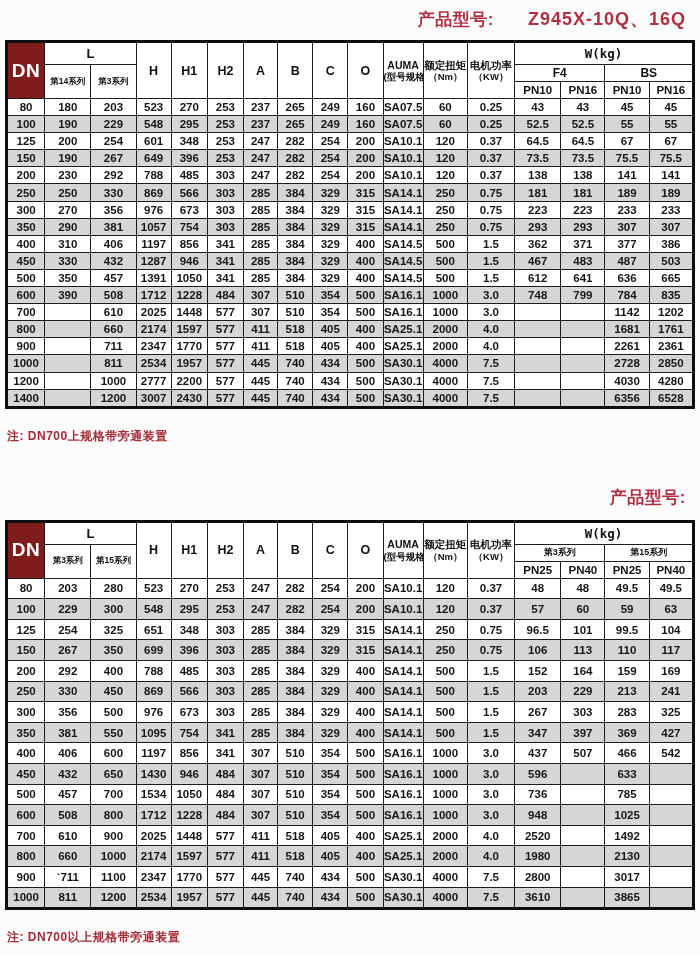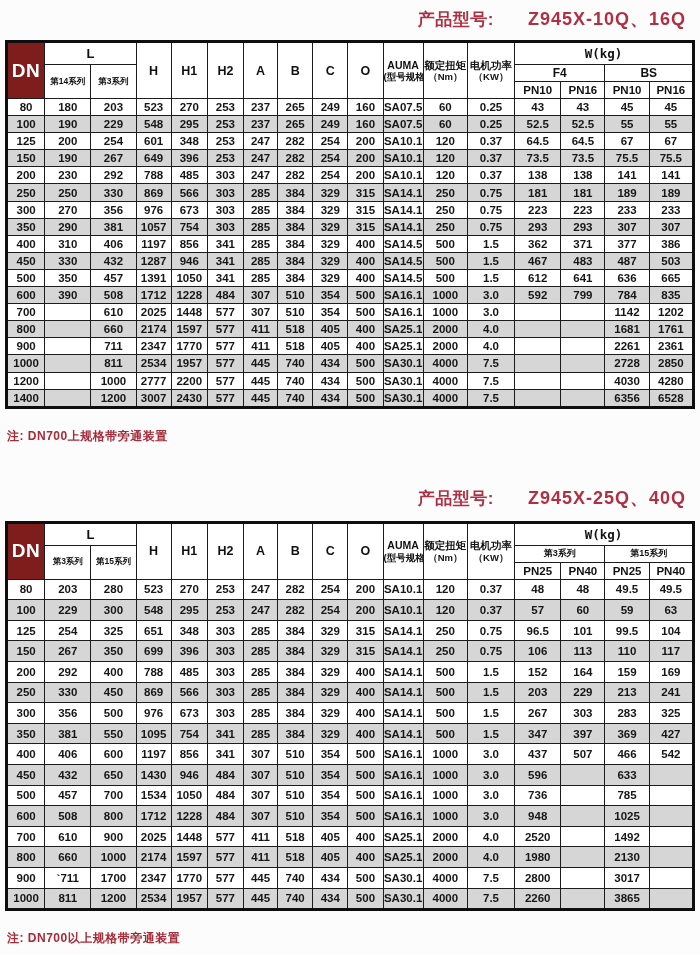--- a/index.html
+++ b/index.html
@@ -343,21 +343,21 @@
             <td>1712</td>
             <td>1228</td>
             <td>484</td>
             <td>307</td>
             <td>510</td>
             <td>354</td>
             <td>500</td>
             <td>SA16.1</td>
             <td>1000</td>
             <td>3.0</td>
-            <td>592</td>
+            <td>748</td>
             <td>799</td>
             <td>784</td>
             <td>835</td>
           </tr>
           <tr>
             <td>700</td>
             <td></td>
             <td>610</td>
             <td>2025</td>
             <td>1448</td>
@@ -471,21 +471,20 @@
           </tr>
         </tbody>
     </table>
 
     <div class="note">注: DN700上规格带旁通装置</div>
   </div>
 
   <div class="sec2">
     <div class="title-row">
       <span>产品型号:</span>
-      <span class="tval">Z945X-25Q、40Q</span>
     </div>
 
     <table class="spec t2">
       <colgroup>
         <col style="width:38px">
           <col style="width:46px">
           <col style="width:45px">
         <col style="width:35px">
           <col style="width:36px">
           <col style="width:36px">
@@ -802,21 +801,21 @@
             <td>2000</td>
             <td>4.0</td>
             <td>1980</td>
             <td></td>
             <td>2130</td>
             <td></td>
           </tr>
           <tr>
             <td>900</td>
             <td>`711</td>
-            <td>1700</td>
+            <td>1100</td>
             <td>2347</td>
             <td>1770</td>
             <td>577</td>
             <td>445</td>
             <td>740</td>
             <td>434</td>
             <td>500</td>
             <td>SA30.1</td>
             <td>4000</td>
             <td>7.5</td>
@@ -832,21 +831,21 @@
             <td>2534</td>
             <td>1957</td>
             <td>577</td>
             <td>445</td>
             <td>740</td>
             <td>434</td>
             <td>500</td>
             <td>SA30.1</td>
             <td>4000</td>
             <td>7.5</td>
-            <td>2260</td>
+            <td>3610</td>
             <td></td>
             <td>3865</td>
             <td></td>
           </tr>
         </tbody>
     </table>
 
     <div class="note note2">注: DN700以上规格带旁通装置</div>
   </div>
 

